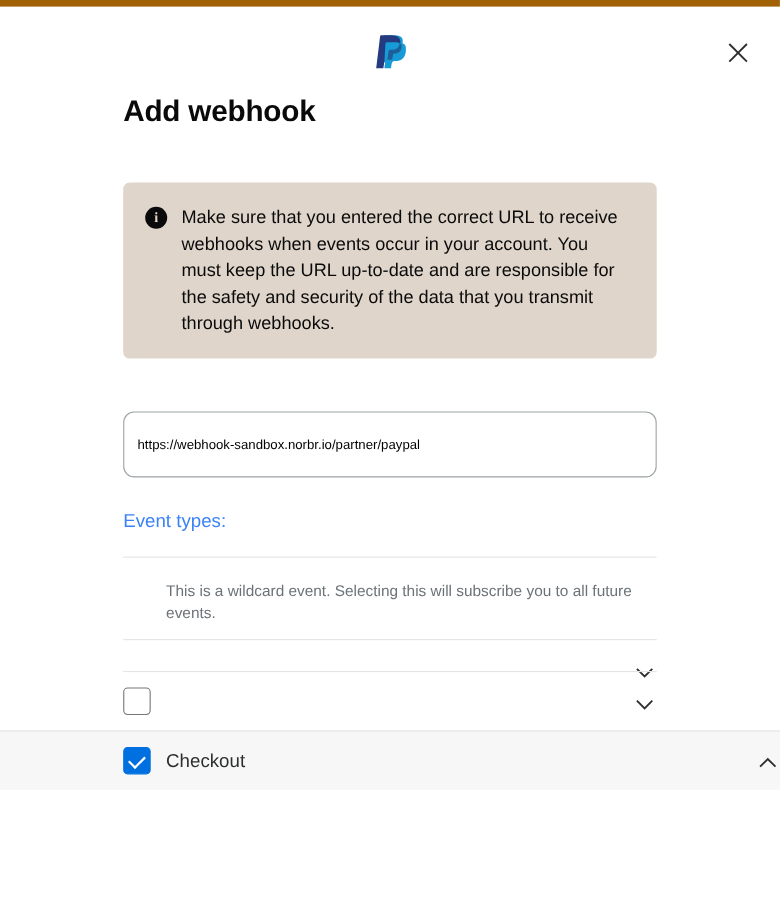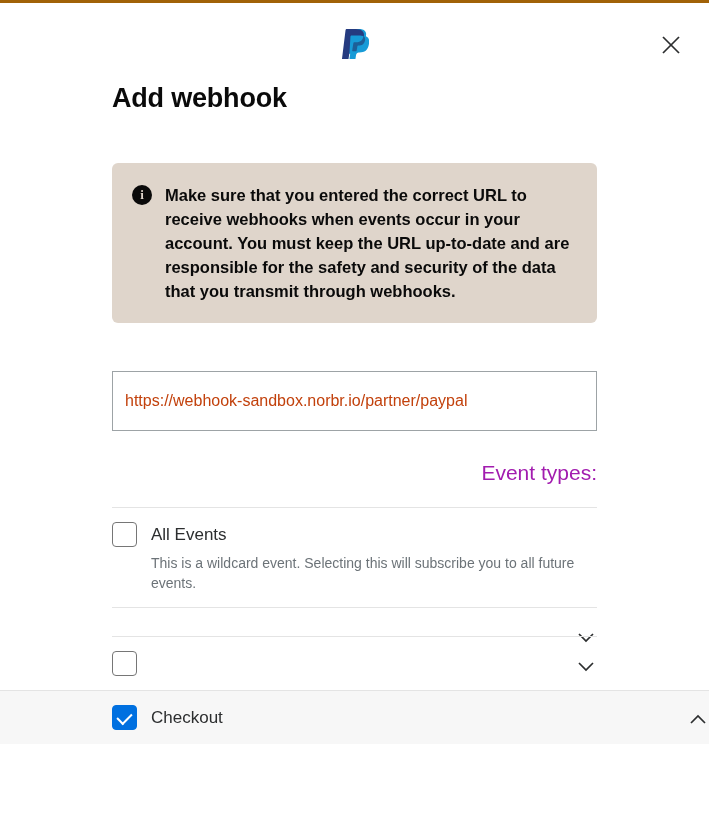--- a/index.html
+++ b/index.html
@@ -9,21 +9,21 @@
     overflow: hidden;
     background: #ffffff;
     font-family: "Liberation Sans", sans-serif;
     color: #2c2e2f;
   }
   .modal {
     position: relative;
     width: 709px;
     height: 819px;
     background: #ffffff;
-    border-top: 3px solid #a16207;
+    border-top: 6px solid #a16207;
     overflow: hidden;
   }
   .topbar {
     position: relative;
     height: 74px;
   }
   .paypal-logo {
     position: absolute;
     left: 50%;
     transform: translateX(-50%);
@@ -78,42 +78,40 @@
     font-weight: bold;
     line-height: 20px;
     text-align: center;
     font-family: "Liberation Serif", serif;
     margin-top: 2px;
   }
   .notice-text {
     font-size: 16.5px;
     line-height: 24px;
     color: #0a0a0a;
-    font-weight: bold;
   }
 
   .url-input {
     margin-top: 48px;
     width: 100%;
     height: 60px;
     border: 1px solid #9da3a6;
-    border-radius: 0;
+    border-radius: 10px;
     padding: 0 12px;
-    font-size: 16px;
+    font-size: 12px;
     font-family: "Liberation Sans", sans-serif;
-    color: #c2410c;
+    color: #000000;
     background: #fff;
     outline: none;
   }
 
   .event-types-label {
     margin-top: 30px;
-    font-size: 21px;
-    color: #a21caf;
-    text-align: right;
+    font-size: 17px;
+    color: #3b82f6;
   }
 
   .event-list {
     margin-top: 22px;
   }
   .event-row {
     border-top: 1px solid #e4e4e4;
     padding: 14px 0 14px 0;
     position: relative;
   }
@@ -206,24 +204,20 @@
       <div class="notice-text">Make sure that you entered the correct URL to receive webhooks when events occur in your account. You must keep the URL up-to-date and are responsible for the safety and security of the data that you transmit through webhooks.</div>
     </div>
 
     <input class="url-input" type="text" value="https://webhook-sandbox.norbr.io/partner/paypal" style="">
 
     <div class="event-types-label">Event types:</div>
 
     <div class="event-list">
 
       <div class="event-row">
-        <div class="event-head">
-          <div class="checkbox"></div>
-          <div class="event-label">All Events</div>
-        </div>
         <div class="event-desc">This is a wildcard event. Selecting this will subscribe you to all future events.</div>
       </div>
 
 
       <div class="event-row">
         <div class="chevron">
           <svg width="22" height="22" viewBox="0 0 22 22" xmlns="http://www.w3.org/2000/svg">
             <polyline points="4,8 11,15 18,8" fill="none" stroke="#2c2e2f" stroke-width="1.7"></polyline>
           </svg>
         </div>

